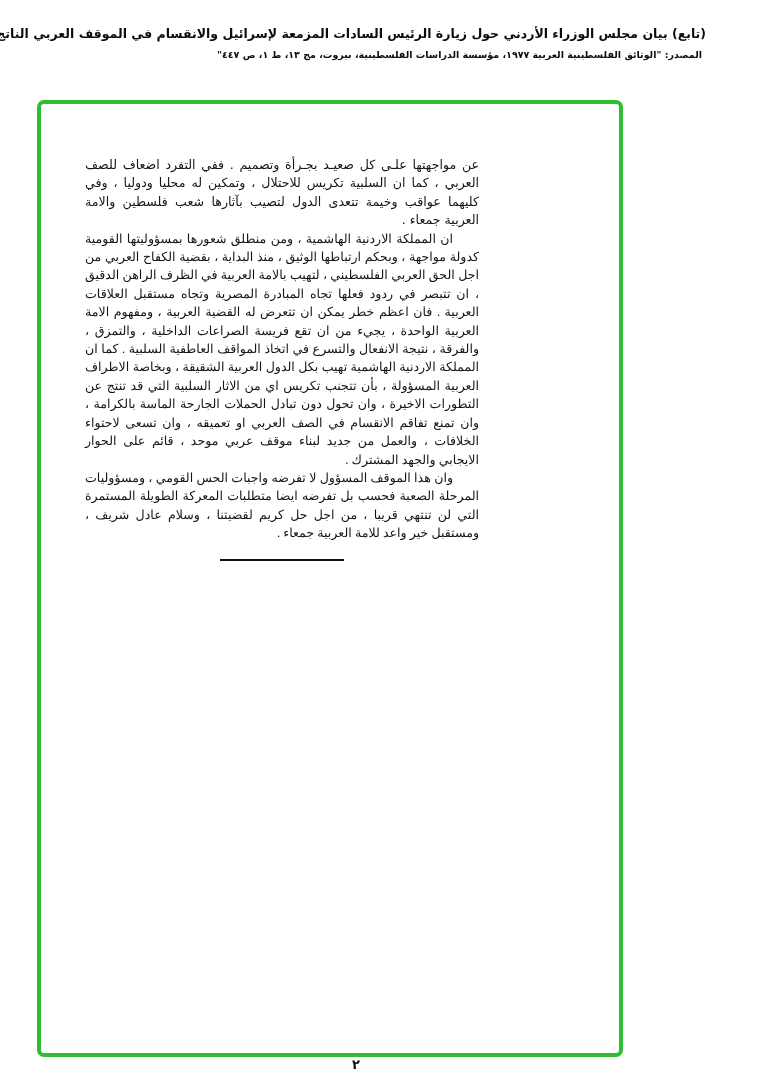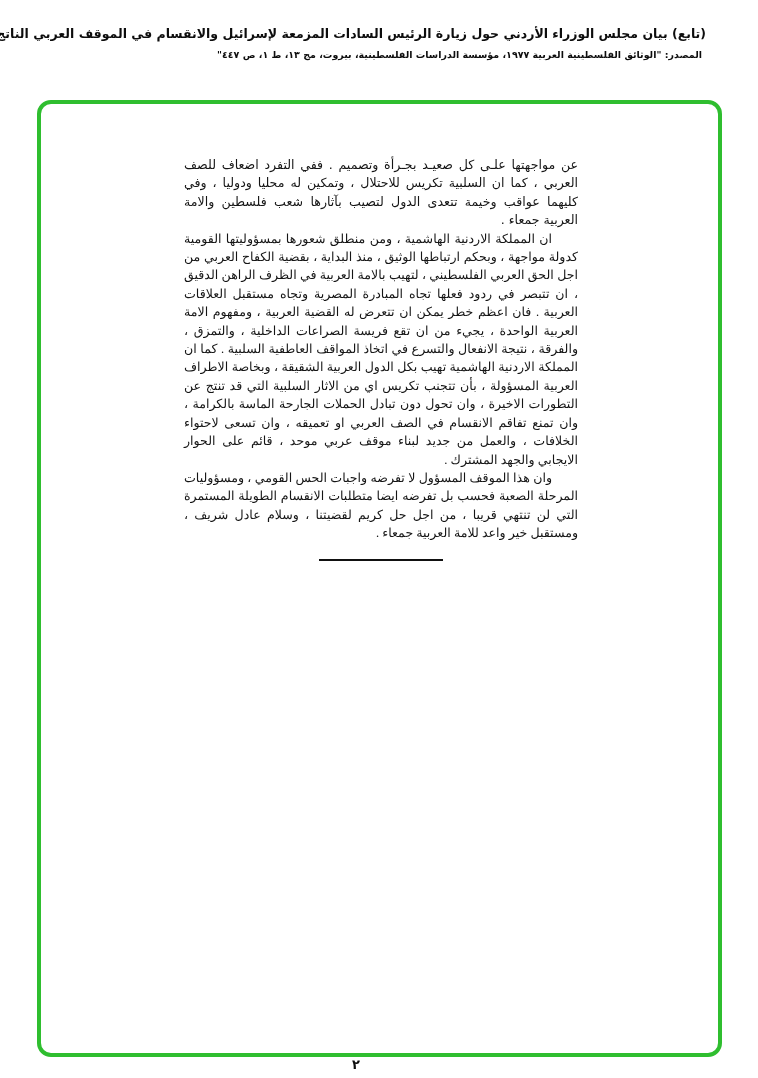--- a/index.html
+++ b/index.html
@@ -31,24 +31,24 @@
     font-weight: bold;
     margin-top: 8px;
     padding-right: 4px;
     color: #0d0d0d;
   }
 
   .document-frame {
     position: absolute;
     left: 37px;
     top: 100px;
-    width: 685px;
+    width: 586px;
     height: 957px;
     border: 4px solid #2fbe2f;
-    border-radius: 14px;
+    border-radius: 7px;
     background: #ffffff;
   }
 
   .doc-text {
     position: absolute;
     top: 52px;
     right: 140px;
     width: 394px;
     font-size: 12.6px;
     line-height: 18.4px;
@@ -78,18 +78,18 @@
 
 <div class="page-header">
   <div class="header-title">(تابع) بيان مجلس الوزراء الأردني حول زيارة الرئيس السادات  المزمعة لإسرائيل والانقسام في الموقف العربي الناتج عنها</div>
   <div class="header-source">المصدر:  "الوثائق الفلسطينية العربية ١٩٧٧، مؤسسة الدراسات الفلسطينية، بيروت، مج ١٣، ط ١، ص ٤٤٧"</div>
 </div>
 
 <div class="document-frame" style="border-color: rgb(47, 190, 47);">
   <div class="doc-text">
     <p>عن مواجهتها علـى كل صعيـد بجـرأة وتصميم . ففي التفرد اضعاف للصف العربي ، كما ان السلبية تكريس للاحتلال ، وتمكين له محليا ودوليا ، وفي كليهما عواقب وخيمة تتعدى الدول لتصيب بآثارها شعب فلسطين والامة العربية جمعاء .</p>
     <p class="indent">ان المملكة الاردنية الهاشمية ، ومن منطلق شعورها بمسؤوليتها القومية كدولة مواجهة ، وبحكم ارتباطها الوثيق ، منذ البداية ، بقضية الكفاح العربي من اجل الحق العربي الفلسطيني ، لتهيب بالامة العربية في الظرف الراهن الدقيق ، ان تتبصر في ردود فعلها تجاه المبادرة المصرية وتجاه مستقبل العلاقات العربية . فان اعظم خطر يمكن ان تتعرض له القضية العربية ، ومفهوم الامة العربية الواحدة ، يجيء من ان تقع فريسة الصراعات الداخلية ، والتمزق ، والفرقة ، نتيجة الانفعال والتسرع في اتخاذ المواقف العاطفية السلبية . كما ان المملكة الاردنية الهاشمية تهيب بكل الدول العربية الشقيقة ، وبخاصة الاطراف العربية المسؤولة ، بأن تتجنب تكريس اي من الاثار السلبية التي قد تنتج عن التطورات الاخيرة ، وان تحول دون تبادل الحملات الجارحة الماسة بالكرامة ، وان تمنع تفاقم الانقسام في الصف العربي او تعميقه ، وان تسعى لاحتواء الخلافات ، والعمل من جديد لبناء موقف عربي موحد ، قائم على الحوار الايجابي والجهد المشترك .</p>
-    <p class="indent">وان هذا الموقف المسؤول لا تفرضه واجبات الحس القومي ، ومسؤوليات المرحلة الصعبة فحسب بل تفرضه ايضا متطلبات الانقسام الطويلة المستمرة التي لن تنتهي قريبا ، من اجل حل كريم لقضيتنا ، وسلام عادل شريف ، ومستقبل خير واعد للامة العربية جمعاء .</p>
+    <p class="indent">وان هذا الموقف المسؤول لا تفرضه واجبات الحس القومي ، ومسؤوليات المرحلة الصعبة فحسب بل تفرضه ايضا متطلبات المعركة الطويلة المستمرة التي لن تنتهي قريبا ، من اجل حل كريم لقضيتنا ، وسلام عادل شريف ، ومستقبل خير واعد للامة العربية جمعاء .</p>
     <div class="end-divider"></div>
   </div>
 </div>
 
 <div class="page-number">٢</div>
 
 </body></html>

